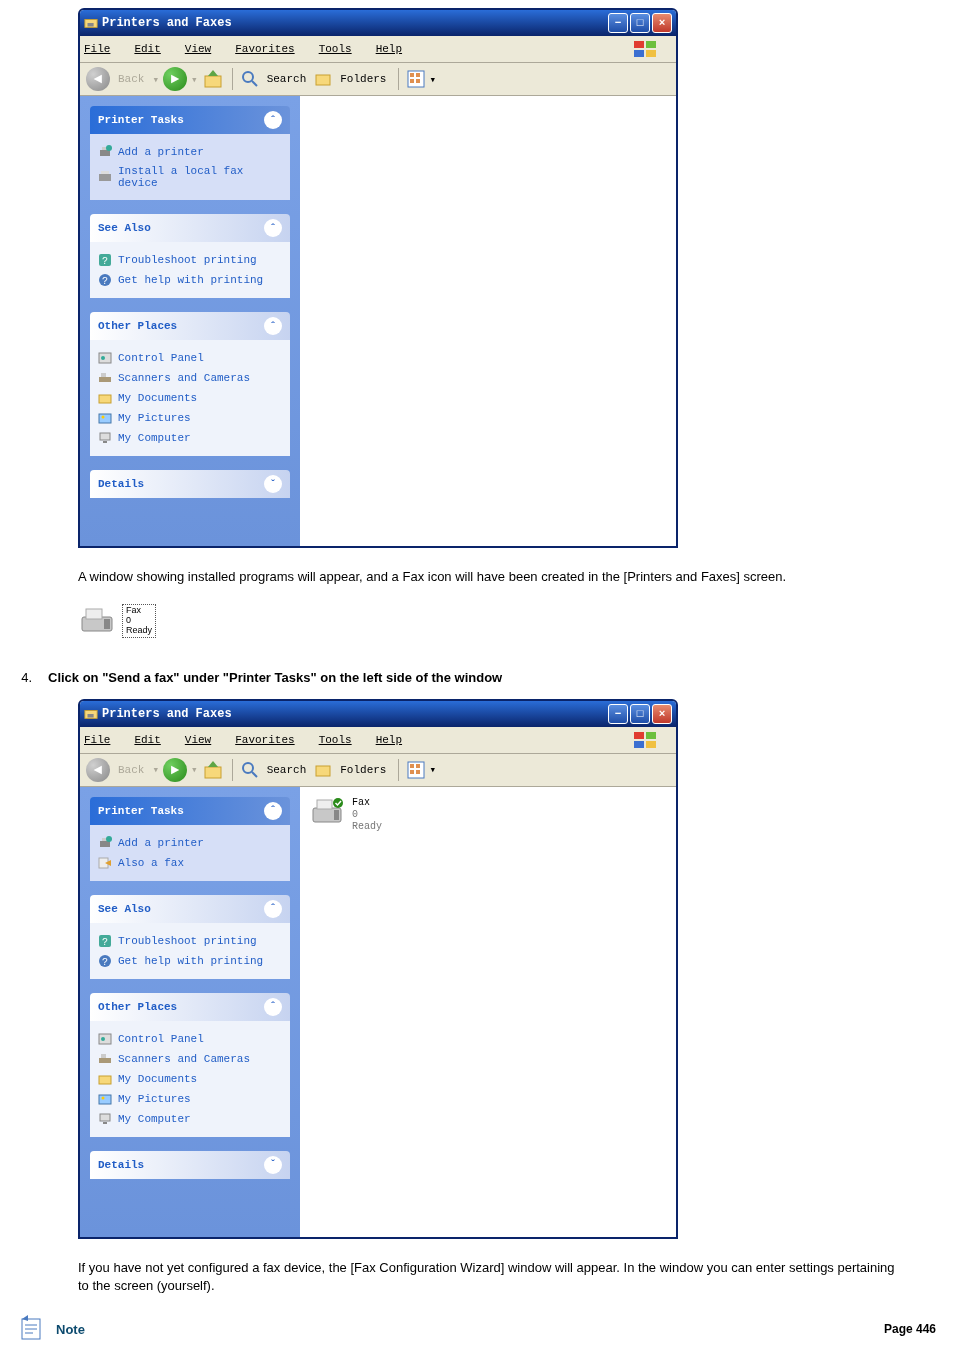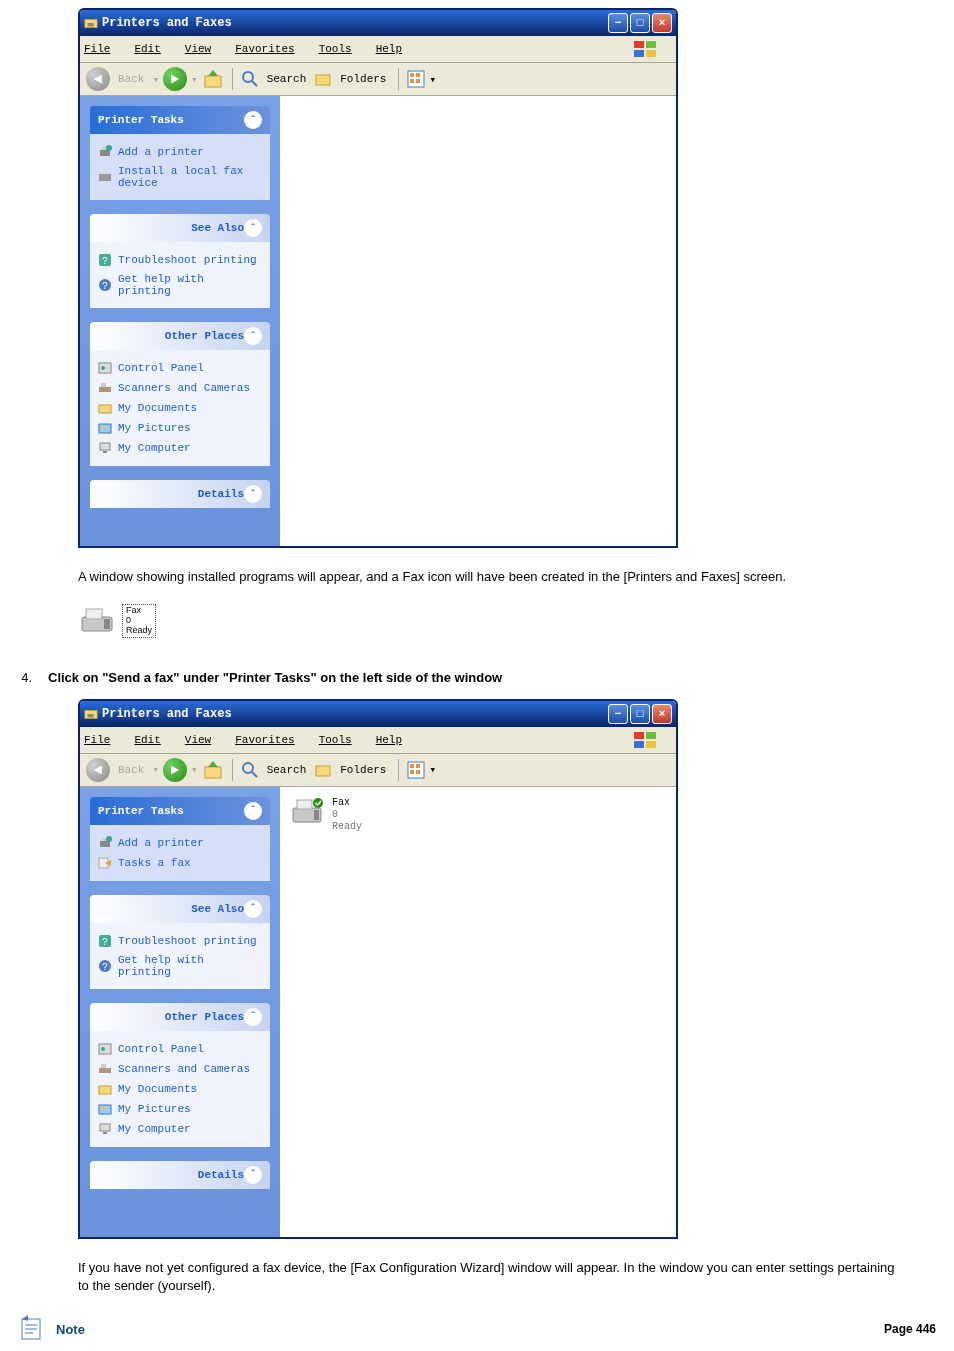--- a/index.html
+++ b/index.html
@@ -94,40 +94,39 @@
   .search-icon, .folder-tb-icon, .views-icon {
     width: 18px; height: 18px;
     display: inline-block;
   }
   .content {
     display: flex;
     background: #fff;
     min-height: 450px;
   }
   .sidebar {
-    width: 200px;
+    width: 220px;
     background: linear-gradient(to bottom, #7aa1e6, #6b93db);
     padding: 10px;
   }
   .panel {
     margin-bottom: 14px;
     border-radius: 4px 4px 0 0;
   }
   .panel-header {
     padding: 5px 8px;
     display: flex;
     align-items: center;
     justify-content: space-between;
     font-weight: bold;
     border-radius: 4px 4px 0 0;
   }
   .panel-header.white {
     background: linear-gradient(to right, #fff, #c6d3f0);
     color: #215dc6;
-    justify-content: flex-end;
   }
   .panel-header.primary {
     background: linear-gradient(to right, #2a6dd8, #6b93db);
     color: #fff;
   }
   .panel-body {
     background: #d6dff7;
     padding: 8px;
   }
   .panel-body.light { background: #eff3fb; }
@@ -513,21 +512,21 @@
                   <rect x="4" y="2" width="6" height="3" fill="#ccc"></rect>
                   <circle cx="11" cy="3" r="3" fill="#3a9"></circle>
                 </svg></span>
             <span>Add a printer</span>
           </div>
           <div class="task-item">
             <span class="ti-icon"><svg viewBox="0 0 14 14">
                   <rect x="1" y="2" width="9" height="10" fill="#eee" stroke="#aaa"></rect>
                   <path d="M7 7 L13 4 L13 10 Z" fill="#e0a030"></path>
                 </svg></span>
-            <span>Tasks a fax</span>
+            <span>Also a fax</span>
           </div>
         </div>
       </div>
 
       <div class="panel">
         <div class="panel-header white">
           <span>See Also</span>
           <span class="chevron">ˆ</span>
         </div>
         <div class="panel-body light">
@@ -613,21 +612,21 @@
         <div class="fax-label">
           <div style="color:#000">Fax</div>
           <div>0</div>
           <div>Ready</div>
         </div>
       </div>
     </div>
   </div>
 </div>
 
-<div class="body-text">If you have not yet configured a fax device, the [Fax Configuration Wizard] window will appear. In the window you can enter settings pertaining to the sender (yourself).</div>
+<div class="body-text">If you have not yet configured a fax device, the [Fax Configuration Wizard] window will appear. In the window you can enter settings pertaining to the screen (yourself).</div>
 
 <div class="footer">
   <span class="note-icon">
     <svg viewBox="0 0 28 28">
         <rect x="4" y="4" width="18" height="20" fill="#fff" stroke="#4a7abf"></rect>
         <path d="M4 4 L10 0 L10 6 Z" fill="#4a7abf"></path>
         <line x1="7" y1="10" x2="19" y2="10" stroke="#4a7abf"></line>
         <line x1="7" y1="14" x2="19" y2="14" stroke="#4a7abf"></line>
         <line x1="7" y1="18" x2="15" y2="18" stroke="#4a7abf"></line>
       </svg>

